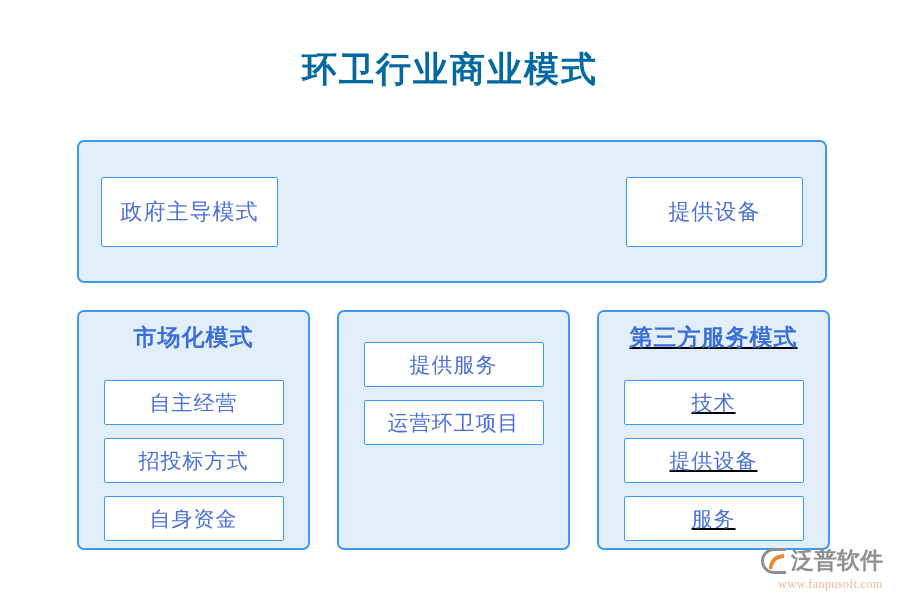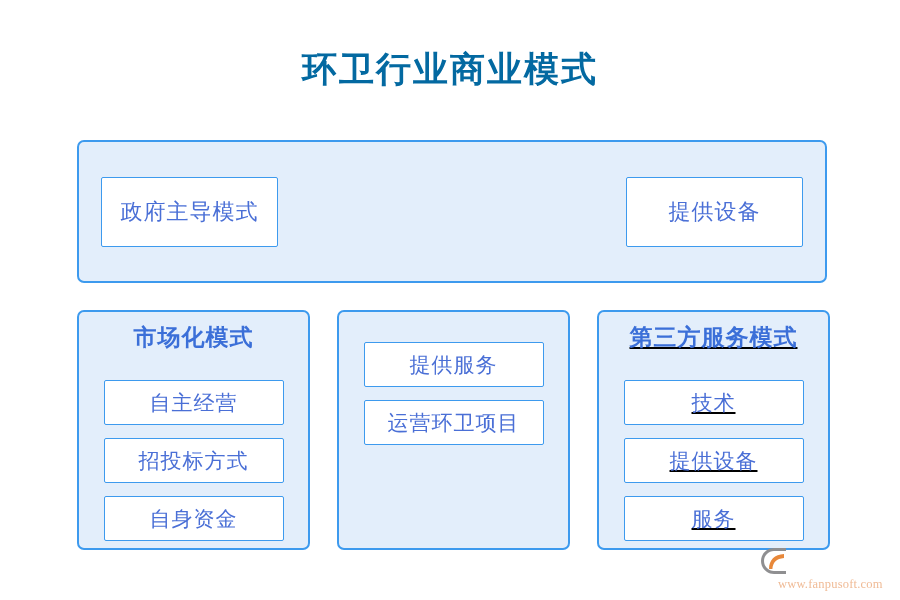--- a/index.html
+++ b/index.html
@@ -185,15 +185,16 @@
 </div>
 
 <div id="watermark">
   <div class="logo-row">
     <span class="logo-mark">
       <svg width="28" height="28" viewBox="0 0 28 28" xmlns="http://www.w3.org/2000/svg">
         <path d="M14 1 C6.8 1 1 6.8 1 14 C1 21.2 6.8 27 14 27 L26 27 L26 24 L14 24 C8.5 24 4 19.5 4 14 C4 8.5 8.5 4 14 4 L26 4 L26 1 Z" fill="#8f8f91"></path>
         <path d="M9 22 C9 13 14.5 7.5 24 7 L24 11 C16.5 11.6 12.8 15.6 12.4 22 Z" fill="#e8883a"></path>
       </svg>
     </span>
+    <span class="logo-text">泛普软件</span>
   </div>
   <div class="logo-url">www.fanpusoft.com</div>
 </div>
 
 </body></html>

